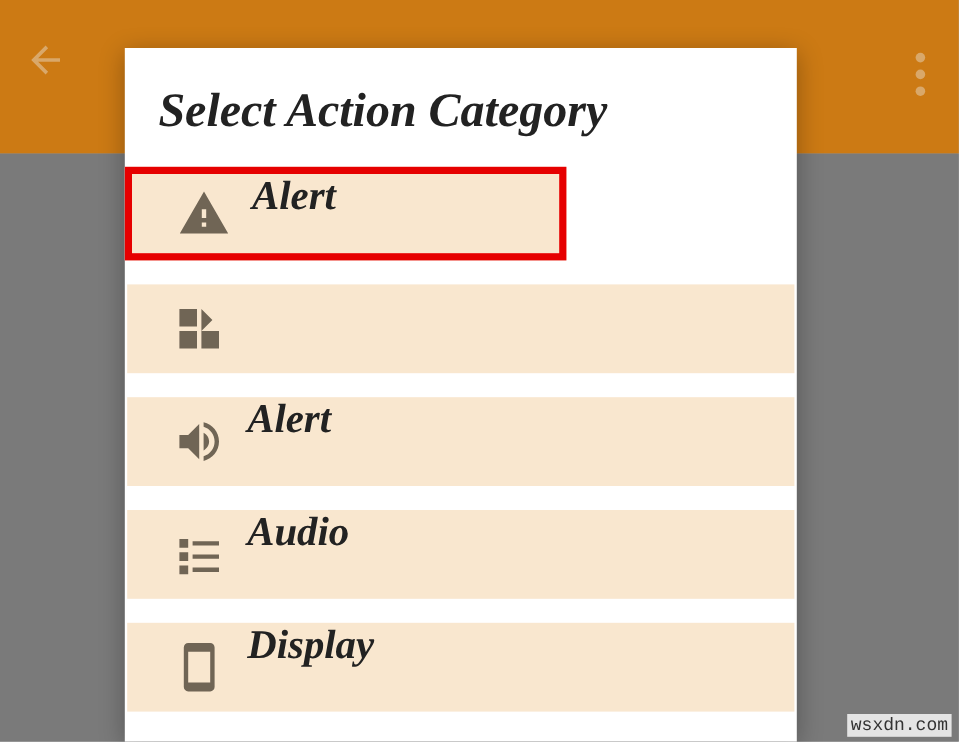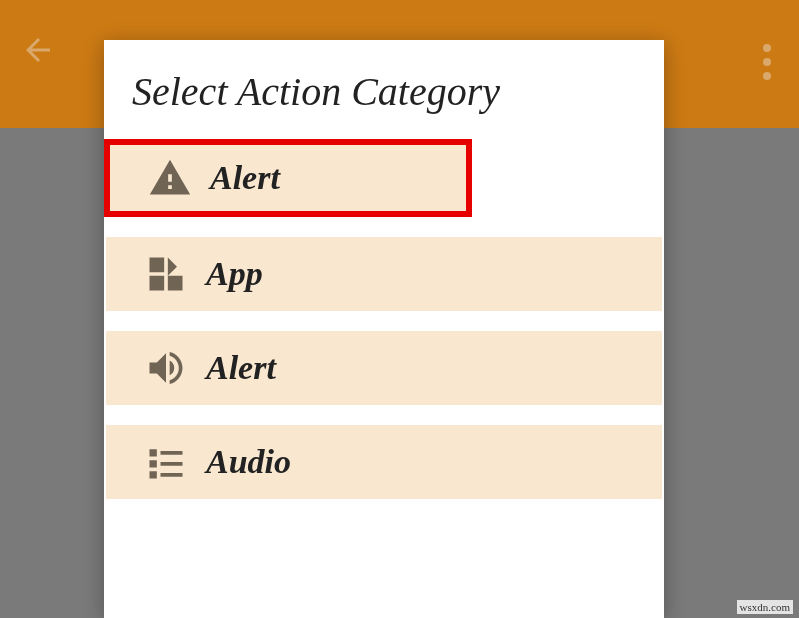--- a/index.html
+++ b/index.html
@@ -69,33 +69,32 @@
       width: 560px;
       height: 578px;
       background: #fff;
       z-index: 10;
       box-shadow: 0 4px 20px rgba(0,0,0,0.3);
     }
     
     .dialog-title {
       padding: 28px 40px 24px 28px;
       font-size: 40px;
-      font-weight: normal;
+      font-weight: bold;
       font-style: italic;
       color: #222;
       font-family: 'Comic Sans MS', cursive;
     }
     
     .category-list {
       padding: 0 2px;
     }
     
     .category-item {
       display: flex;
-      align-items: center;
       background: #f9e7cf;
       margin-bottom: 20px;
       height: 74px;
       padding-left: 20px;
       cursor: pointer;
       margin-left: 0;
       margin-right: 0;
     }
     
     .category-item.highlighted {
@@ -123,22 +122,22 @@
       font-weight: bold;
       font-style: italic;
       color: #222;
       font-family: 'Comic Sans MS', cursive;
     }
     
     .watermark {
       position: absolute;
       bottom: 4px;
       right: 6px;
-      font-size: 11px;
-      font-family: Liberation Serif, serif;
+      font-size: 15px;
+      font-family: Liberation Mono, monospace;
       color: #333;
       background: rgba(255,255,255,0.8);
       padding: 1px 3px;
       z-index: 20;
     }
   </style>
 </head>
 <body>
 
 <div class="app-bar">
@@ -169,38 +168,45 @@
       </div>
       <div class="category-label">Alert</div>
     </div>
 
     <div class="category-item">
       <div class="category-icon">
         <svg viewBox="0 0 24 24">
             <path d="M3 3h8v8H3V3zm10 0l5 5-5 5V3zM3 13h8v8H3v-8zm10 0h8v8h-8v-8z"></path>
           </svg>
       </div>
-      <div class="category-label">App</div>
     </div>
 
     <div class="category-item">
       <div class="category-icon">
         <svg viewBox="0 0 24 24">
             <path d="M3 9v6h4l5 5V4L7 9H3zm13.5 3c0-1.77-1.02-3.29-2.5-4.03v8.05c1.48-.73 2.5-2.25 2.5-4.02zM14 3.23v2.06c2.89.86 5 3.54 5 6.71s-2.11 5.85-5 6.71v2.06c4.01-.91 7-4.49 7-8.77s-2.99-7.86-7-8.77z"></path>
           </svg>
       </div>
       <div class="category-label">Alert</div>
     </div>
 
     <div class="category-item">
       <div class="category-icon">
         <svg viewBox="0 0 24 24">
             <path d="M3 5h4v4H3V5zm6 1h12v2H9V6zM3 11h4v4H3v-4zm6 1h12v2H9v-2zM3 17h4v4H3v-4zm6 1h12v2H9v-2z"></path>
           </svg>
       </div>
       <div class="category-label">Audio</div>
     </div>
 
+    <div class="category-item">
+      <div class="category-icon">
+        <svg viewBox="0 0 24 24">
+            <path d="M7 1h10c1.1 0 2 .9 2 2v18c0 1.1-.9 2-2 2H7c-1.1 0-2-.9-2-2V3c0-1.1.9-2 2-2zm0 4v14h10V5H7z"></path>
+          </svg>
+      </div>
+      <div class="category-label">Display</div>
+    </div>
 
   </div>
 </div>
 
 <div class="watermark">wsxdn.com</div>
 
 </body></html>

